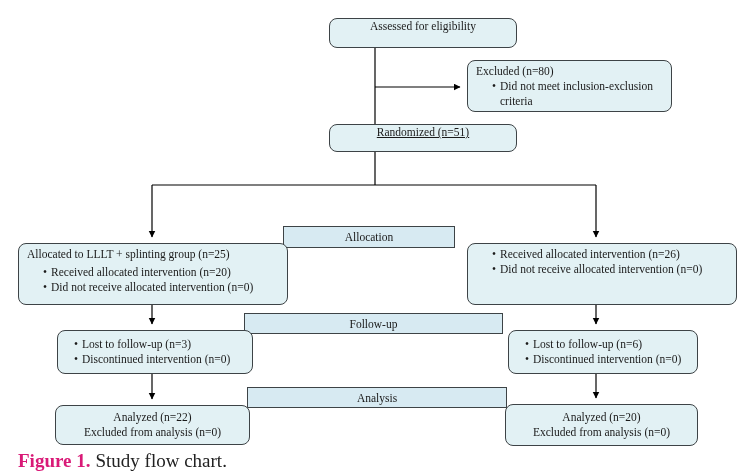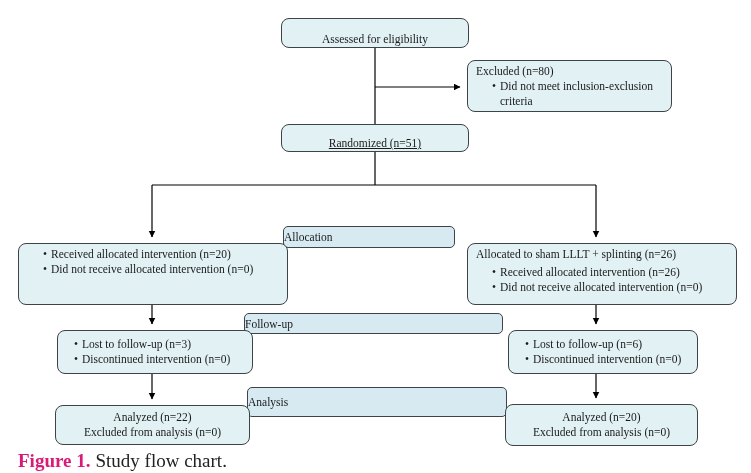--- a/index.html
+++ b/index.html
@@ -28,25 +28,25 @@
     border:1.4px solid var(--box-border);
     border-radius:8px;
     font-size:11.5px;
     line-height:1.3;
   }
   .band{
     position:absolute;
     box-sizing:border-box;
     background:var(--band-fill);
     border:1.4px solid var(--box-border);
-    border-radius:5px;
-    display:flex;align-items:center;
+    border-radius:0;
+    display:flex;align-items:center;justify-content:center;
     font-size:11.5px;
   }
-  .center-text{display:flex;align-items:flex-end;justify-content:center;text-align:center;}
+  .center-text{display:flex;align-items:flex-start;justify-content:center;text-align:center;margin-left:48px;}
   .pad{padding:3px 6px 16px 8px;}
   .title-line{margin:0 0 3px 0;}
   .bullet-row{display:flex;align-items:flex-start;margin:0 0 0 12px;}
   .bullet-row .dot{width:12px;flex:0 0 12px;text-align:center;}
   .bullet-row .btxt{flex:1 1 auto;}
   .stack-center{display:flex;flex-direction:column;align-items:center;justify-content:center;text-align:center;}
   .vcenter-bullets{display:flex;flex-direction:column;justify-content:center;}
   #caption{
     position:absolute;left:18px;top:450px;
     font-size:19px;color:#222222;
@@ -75,53 +75,53 @@
     <path class="flow" d="M152,374 V399" marker-end="url(#arrowhead)"></path>
     <path class="flow" d="M596,374 V398" marker-end="url(#arrowhead)"></path>
   </svg>
 
   <div class="band" style="left:283px;top:226px;width:172px;height:22px;">
     <span>Allocation</span>
   </div>
   <div class="band" style="left:244px;top:313px;width:259px;height:21px;">
     <span>Follow-up</span>
   </div>
-  <div class="band" style="left:247px;top:387px;width:260px;height:30px;">
+  <div class="band" style="left:247px;top:387px;width:260px;height:21px;">
     <span>Analysis</span>
   </div>
 
   <div class="node center-text" style="left:281px;top:18px;width:188px;height:30px;">
     <span>Assessed for eligibility</span>
   </div>
 
   <div class="node pad" style="left:467px;top:60px;width:205px;height:52px;">
     <div class="title-line" style="margin-bottom:0;">Excluded (n=80)</div>
     <div class="bullet-row">
       <span class="dot">•</span>
       <span class="btxt">Did not meet inclusion-exclusion criteria</span>
     </div>
   </div>
 
   <div class="node center-text" style="left:281px;top:124px;width:188px;height:28px;text-decoration:underline;">
     <span>Randomized (n=51)</span>
   </div>
 
   <div class="node pad" style="left:18px;top:243px;width:270px;height:62px;">
+    <div class="title-line">Allocated to LLLT + splinting group (n=25)</div>
     <div class="bullet-row">
       <span class="dot">•</span>
       <span class="btxt">Received allocated intervention (n=20)</span>
     </div>
     <div class="bullet-row">
       <span class="dot">•</span>
       <span class="btxt">Did not receive allocated intervention (n=0)</span>
     </div>
   </div>
 
   <div class="node pad" style="left:467px;top:243px;width:270px;height:62px;">
-    <div class="title-line">Allocated to sham LLLT + splinting (n=26)</div>
     <div class="bullet-row">
       <span class="dot">•</span>
       <span class="btxt">Received allocated intervention (n=26)</span>
     </div>
     <div class="bullet-row">
       <span class="dot">•</span>
       <span class="btxt">Did not receive allocated intervention (n=0)</span>
     </div>
   </div>
 

